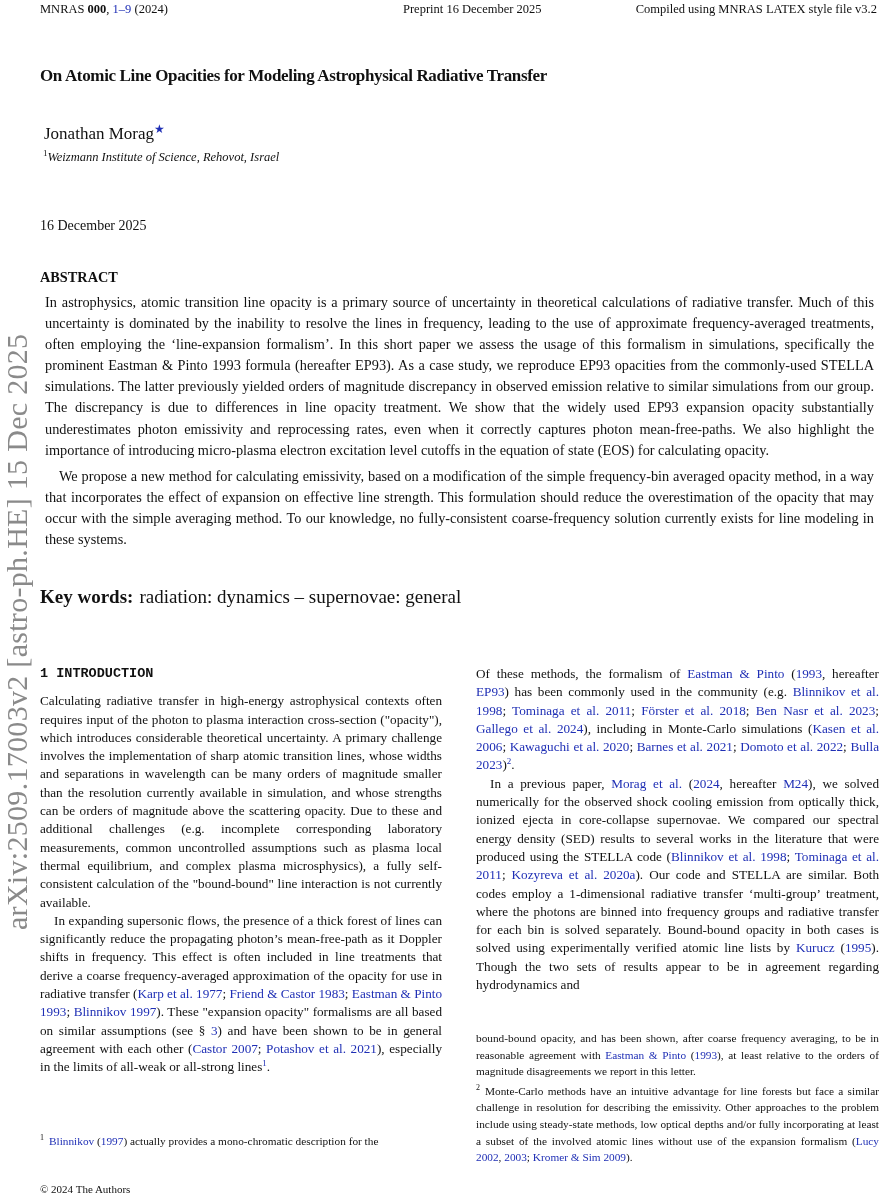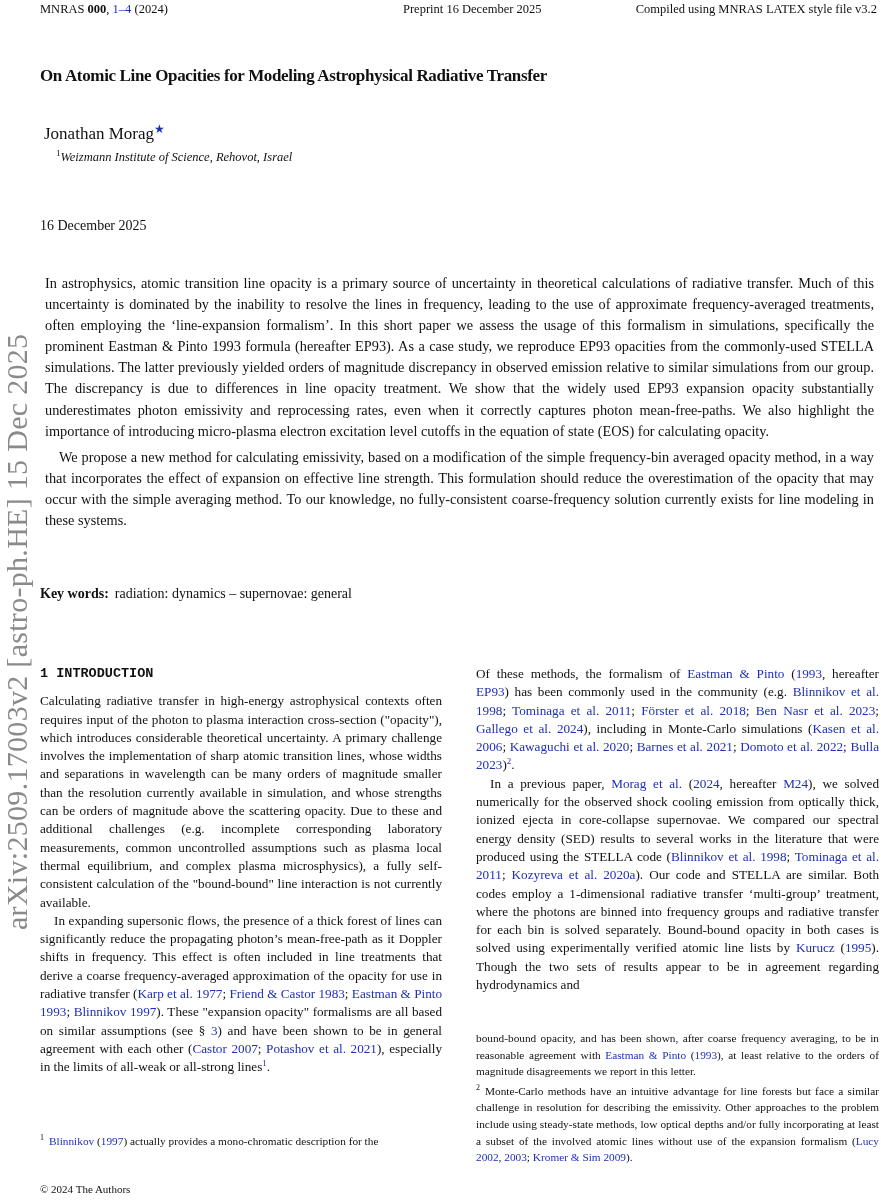--- a/index.html
+++ b/index.html
@@ -12,67 +12,68 @@
   .hdr span { position: absolute; top: 2px; white-space: nowrap; }
   .hdr .l { left: 40px; }
   .hdr .c { left: 403px; }
   .hdr .r { right: 4px; }
   .title {
     position: absolute; left: 40px; top: 66px; width: 840px;
     font-size: 17px; font-weight: bold; letter-spacing: -0.35px; white-space: nowrap;
   }
   .author { position: absolute; left: 44px; top: 122px; font-size: 17px; }
   .author sup { font-size: 12px; color: #1f2fb5; vertical-align: 6px; }
-  .affil { position: absolute; left: 56px; top: 148px; font-size: 12.5px; font-style: italic; text-align: right; }
+  .affil { position: absolute; left: 43px; top: 148px; font-size: 12.5px; font-style: italic; text-align: right; }
   .affil sup { font-style: normal; font-size: 9px; vertical-align: 5px; }
   .date { position: absolute; left: 40px; top: 218px; font-size: 14px; }
   .arxiv {
     position: absolute; left: 0; top: 930px; transform-origin: 0 0; transform: rotate(-90deg);
     font-size: 30px; color: #8a8a8a; white-space: nowrap; letter-spacing: 0.3px;
   }
   .abstract { position: absolute; left: 40px; top: 268px; width: 839px; font-size: 14.3px; line-height: 21.1px; }
   .abstract h4 { margin: 0; font-size: 14.3px; font-weight: bold; line-height: 19px; }
   .abstract p { margin: 5px; text-align: justify; text-align-last: left; }
   .abstract p.ind { text-indent: 14px; }
-  .keywords { position: absolute; left: 40px; top: 586px; font-size: 14px; }
+  .keywords { position: absolute; left: 40px; top: 586px; font-size: 19px; }
   .keywords b { margin-right: 6px; }
   .col { position: absolute; font-size: 13.2px; line-height: 18.3px; text-align: justify; }
   .col p { margin: 0; }
   .col p.ind { text-indent: 14px; }
   .col-left { left: 40px; top: 665px; width: 402px; }
   .col-right { left: 476px; top: 665px; width: 403px; }
   .sec-h { font-weight: bold; font-size: 13.5px; margin: 0 0 9px 0; font-family: Liberation Mono, monospace; }
   .col sup { font-size: 9px; vertical-align: 5px; line-height: 0; }
   .fn-left { position: absolute; left: 40px; top: 1130px; width: 402px; font-size: 11.3px; line-height: 16.5px; }
   .fn-left p, .fn-right p { margin: 0; text-align: justify; }
   .fn-right { position: absolute; left: 476px; top: 1030px; width: 403px; font-size: 11.3px; line-height: 16.6px; }
   .fnm { font-size: 8px; vertical-align: 5px; margin-right: 5px; }
   .copyright { position: absolute; left: 40px; top: 1183px; font-size: 11px; }
 </style>
 </head>
 <body>
 
 <div class="hdr">
-  <span class="l"><span style="position:static">MNRAS </span><b>000</b>, <a class="link">1–4</a><span style="position:static"> (2024)</span></span>
+  <span class="l"><span style="position:static">MNRAS </span><b>000</b>, <a class="link">1–9</a><span style="position:static"> (2024)</span></span>
   <span class="c">Preprint 16 December  2025</span>
   <span class="r">Compiled using MNRAS LATEX style file v3.2</span>
 </div>
 
 <div class="arxiv">arXiv:2509.17003v2  [astro-ph.HE]  15 Dec 2025</div>
 
 <div class="title">On Atomic Line Opacities for Modeling Astrophysical Radiative Transfer</div>
 <div class="author">
   <span>Jonathan Morag</span><sup>★</sup>
 </div>
 <div class="affil">
   <sup>1</sup><span>Weizmann Institute of Science, Rehovot, Israel</span>
 </div>
 <div class="date">16 December  2025</div>
 
 <div class="abstract">
+  <h4>ABSTRACT</h4>
   <p>In astrophysics, atomic transition line opacity is a primary source of uncertainty in theoretical calculations of radiative transfer. Much of this uncertainty is dominated by the inability to resolve the lines in frequency, leading to the use of approximate frequency-averaged treatments, often employing the ‘line-expansion formalism’. In this short paper we assess the usage of this formalism in simulations, specifically the prominent Eastman &amp; Pinto 1993 formula (hereafter EP93). As a case study, we reproduce EP93 opacities from the commonly-used STELLA simulations. The latter previously yielded orders of magnitude discrepancy in observed emission relative to similar simulations from our group. The discrepancy is due to differences in line opacity treatment. We show that the widely used EP93 expansion opacity substantially underestimates photon emissivity and reprocessing rates, even when it correctly captures photon mean-free-paths. We also highlight the importance of introducing micro-plasma electron excitation level cutoffs in the equation of state (EOS) for calculating opacity.</p>
   <p class="ind">We propose a new method for calculating emissivity, based on a modification of the simple frequency-bin averaged opacity method, in a way that incorporates the effect of expansion on effective line strength. This formulation should reduce the overestimation of the opacity that may occur with the simple averaging method. To our knowledge, no fully-consistent coarse-frequency solution currently exists for line modeling in these systems.</p>
 </div>
 <div class="keywords">
   <b>Key words:</b><span>radiation: dynamics – supernovae: general</span>
 </div>
 
 <div class="col col-left">
   <div class="sec-h">1  INTRODUCTION</div>
   <p>Calculating radiative transfer in high-energy astrophysical contexts often requires input of the photon to plasma interaction cross-section ("opacity"), which introduces considerable theoretical uncertainty. A primary challenge involves the implementation of sharp atomic transition lines, whose widths and separations in wavelength can be many orders of magnitude smaller than the resolution currently available in simulation, and whose strengths can be orders of magnitude above the scattering opacity. Due to these and additional challenges (e.g. incomplete corresponding laboratory measurements, common uncontrolled assumptions such as plasma local thermal equilibrium, and complex plasma microsphysics), a fully self-consistent calculation of the "bound-bound" line interaction is not currently available.</p>

